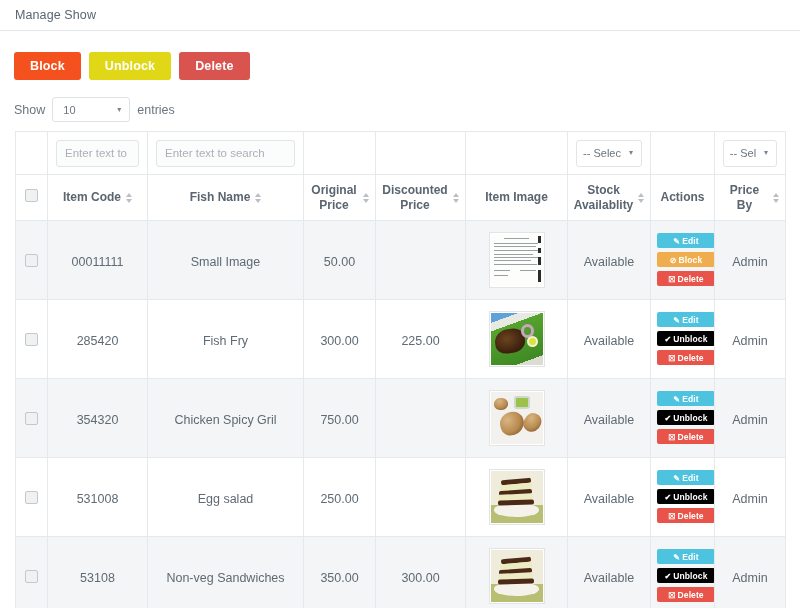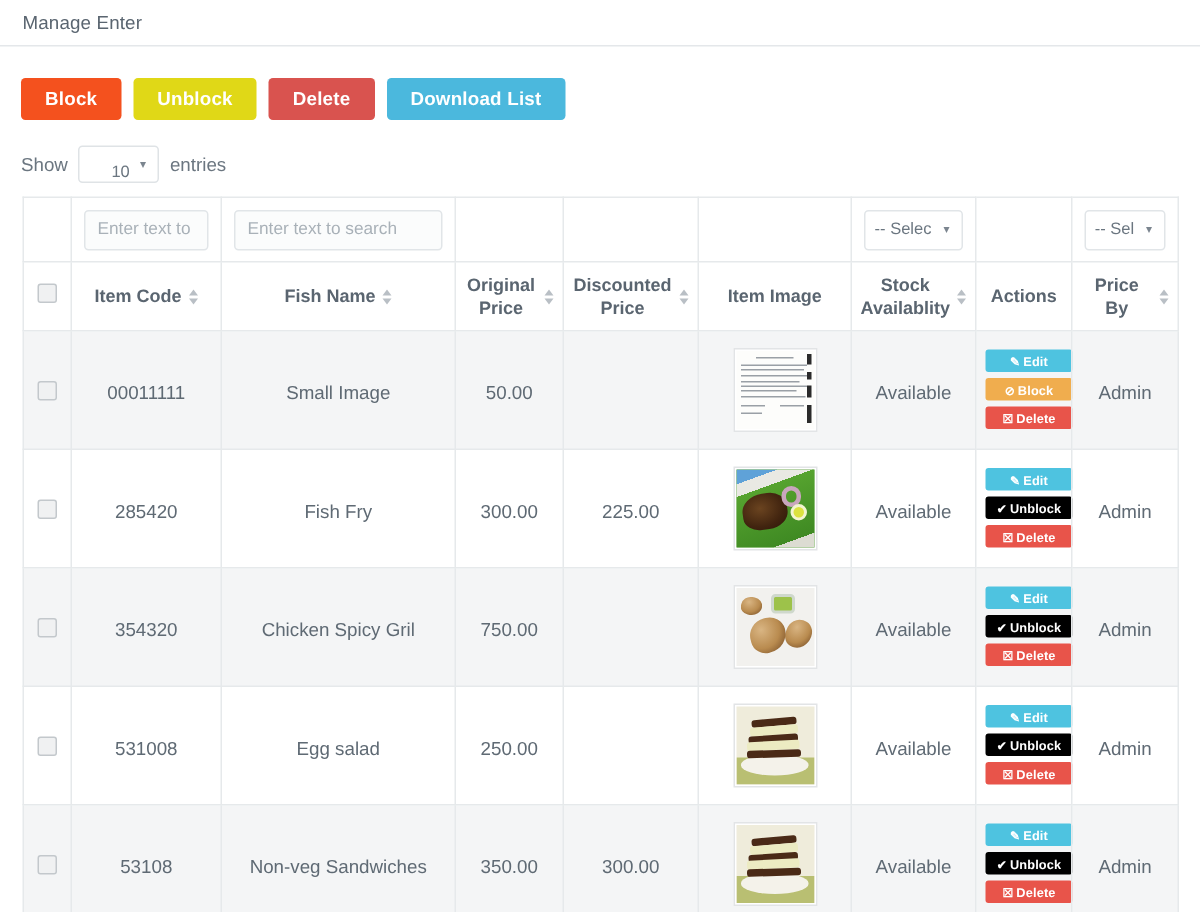--- a/index.html
+++ b/index.html
@@ -54,28 +54,28 @@
   .length-menu {
     display: flex;
     align-items: center;
     gap: 7px;
     padding: 17px 0 9px 14px;
     font-size: 12.5px;
     color: #6b7680;
   }
   .length-select {
     position: relative;
-    width: 54px;
+    width: 78px;
     height: 25px;
     border: 1px solid #dfe3e6;
     border-radius: 3px;
     background: #fff;
     display: flex;
-    align-items: flex-end;
-    padding-left: 21px;
+    align-items: center;
+    padding-left: 10px;
     font-size: 11px;
     color: #6b7680;
     cursor: pointer;
   }
   .caret {
     position: absolute;
     right: 8px;
     top: 50%;
     transform: translateY(-50%);
     font-size: 8px;
@@ -284,28 +284,27 @@
   .act .gl { font-size: 8px; margin-right: 2px; }
   .a-edit    { background: #4ec3e0; }
   .a-block   { background: #f0ad4e; }
   .a-unblock { background: #000000; }
   .a-delete  { background: #e8544a; }
 </style>
 </head>
 <body>
 
 <div class="page-header">
-  <span class="page-title">Manage Enter</span>
+  <span class="page-title">Manage Show</span>
 </div>
 
 <div class="toolbar">
   <button class="btn btn-block">Block</button>
   <button class="btn btn-unblock">Unblock</button>
   <button class="btn btn-delete">Delete</button>
-  <button class="btn btn-download">Download List</button>
 </div>
 
 <div class="length-menu">
   <span>Show</span>
   <div class="length-select">
     <span>10</span>
     <span class="caret">▾</span>
   </div>
   <span>entries</span>
 </div>

